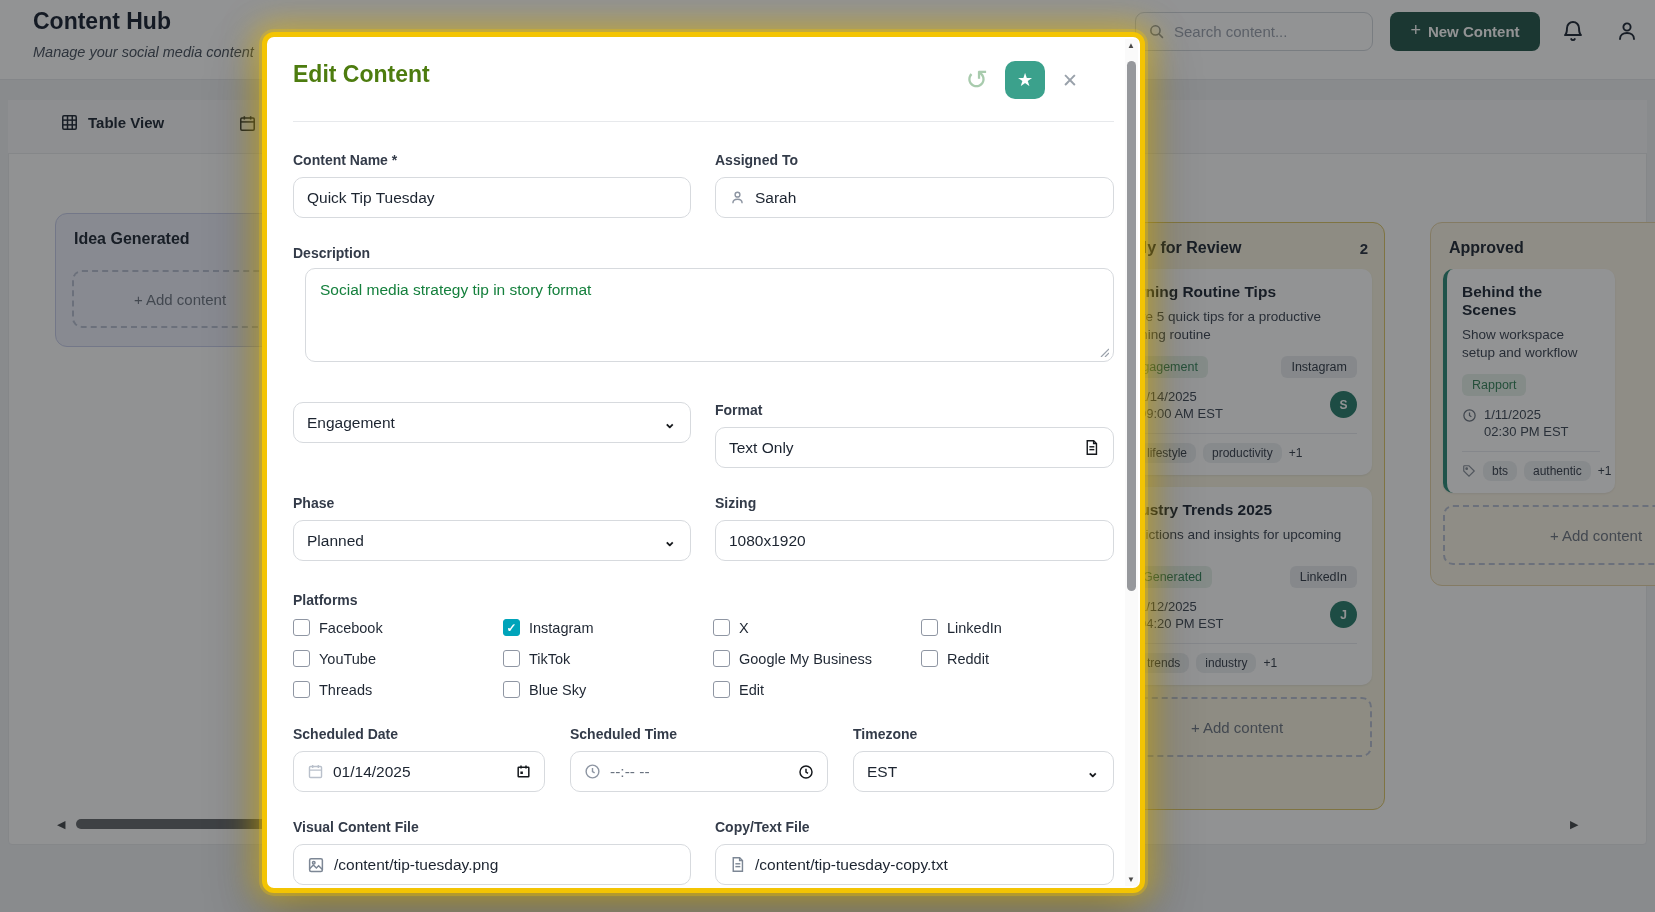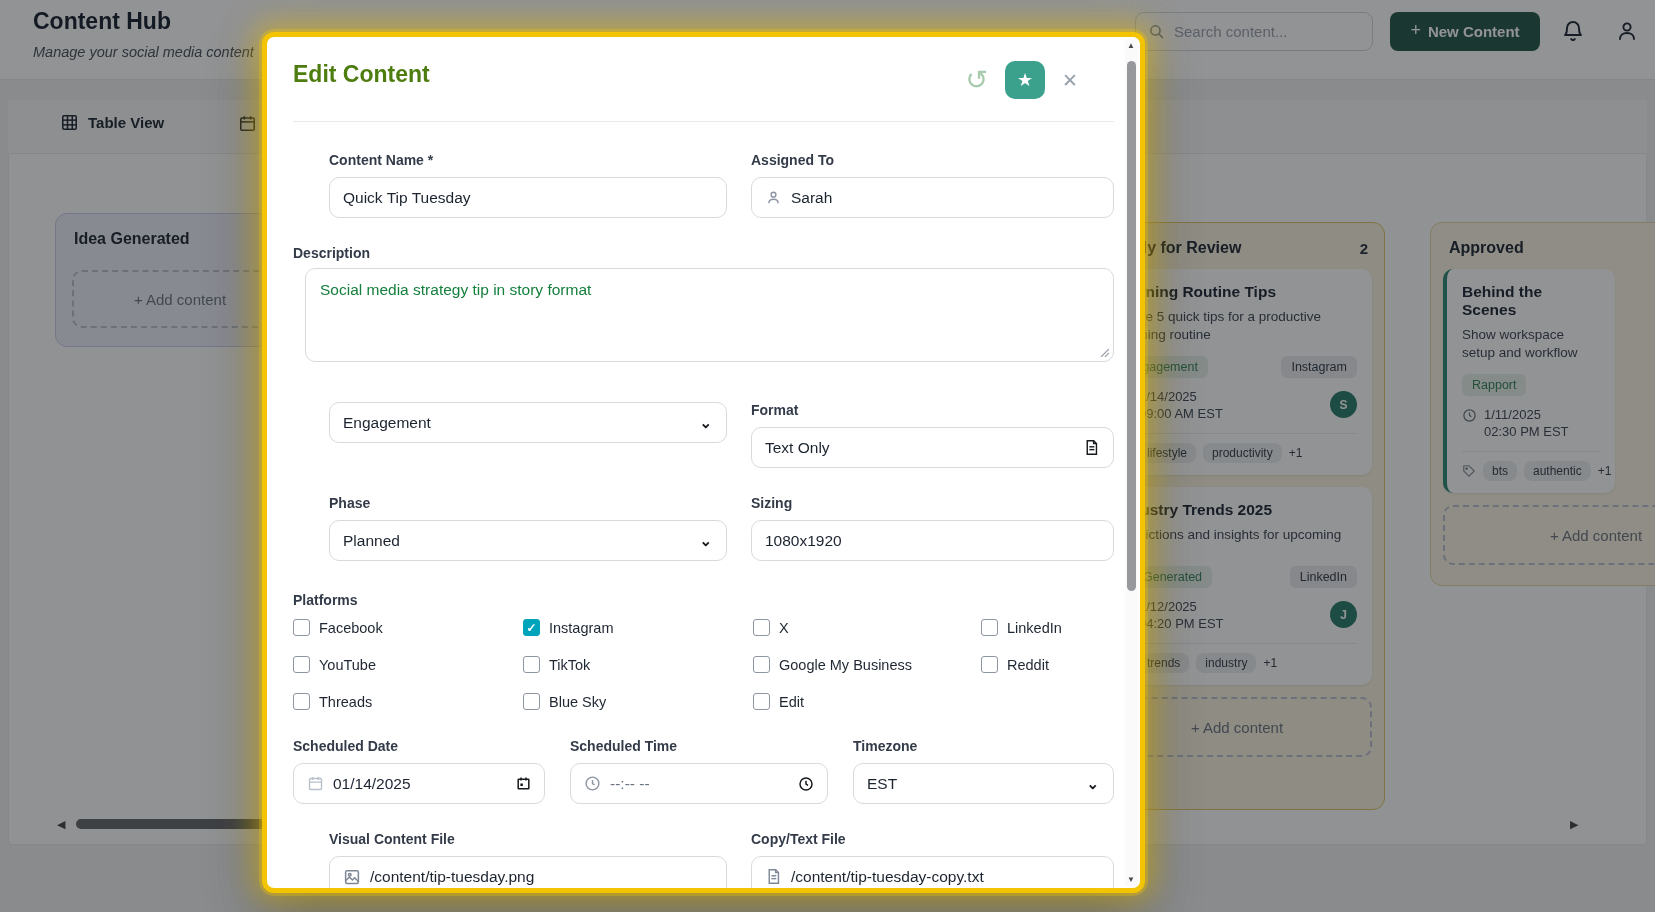--- a/index.html
+++ b/index.html
@@ -69,38 +69,38 @@
 
   .m-header { display:flex; align-items:flex-start; justify-content:space-between; padding-top:24px; padding-bottom:22px; border-bottom:1px solid #e7e9ec; }
   .m-title { font-size:23px; font-weight:700; color:#4d7c0f; }
   .m-actions { display:flex; align-items:center; gap:17px; margin-right:36px; }
   .undo-btn { font-size:27px; line-height:27px; color:#a8cbad; background:none; border:none; cursor:pointer; font-family:inherit; }
   .star-btn { width:40px; height:38px; background:#3ba18c; border:none; border-radius:10px; color:#fff; font-size:18px; display:flex; align-items:center; justify-content:center; }
   .close-btn { font-size:19px; color:#99a1aa; background:none; border:none; font-family:inherit; }
 
   .f-label { font-size:14px; font-weight:700; color:#333b49; }
   .row2 { display:flex; gap:24px; }
-  .fcol-a { width:398px;margin-left:36px; }
+  .fcol-a { width:398px; }
   .fcol-b { flex:1; }
   .field { height:41px; border:1px solid #d7dade; border-radius:10px; background:#fff; display:flex; align-items:center; padding:0 13px; gap:9px; font-size:15.5px; color:#1c2430; }
   .field .grow { flex:1; }
   .chev { font-size:15px; font-weight:700; color:#15181c; margin-right:1px; }
   .muted-val { color:#6a7380; }
 
   .mt-row1 { margin-top:30px; }
   .lbl-gap { margin-bottom:9px; }
   .desc-row { margin-top:27px; }
   .textarea { position:relative; margin-top:7px; height:94px; border:1px solid #d7dade; border-radius:10px; padding:12px 14px; font-size:15.5px; color:#15803d;margin-left:12px; }
   .resize-grip { position:absolute; right:4px; bottom:4px; width:10px; height:10px; }
 
   .mt-catrow { margin-top:40px; }
   .mt-phaserow { margin-top:27px; }
 
   .platforms { margin-top:31px; }
-  .plat-grid { display:grid; grid-template-columns:210px 210px 208px 1fr; row-gap:14px; margin-top:11px;gap:20px; }
+  .plat-grid { display:grid; grid-template-columns:210px 210px 208px 1fr; row-gap:14px; margin-top:11px; }
   .cb-item { display:flex; align-items:center; gap:9px; font-size:14.5px; color:#1f2733; }
   .cb { width:17px; height:17px; border:1.5px solid #8f96a3; border-radius:3px; background:#fff; flex:0 0 auto; }
   .cb.checked { background:#00a4ba; border-color:#00a4ba; color:#fff; font-size:12px; font-weight:700; display:flex; align-items:center; justify-content:center; }
 
   .sched-row { display:flex; gap:25px; margin-top:28px; }
   .sc-a { width:252px; } .sc-b { width:258px; } .sc-c { flex:1; }
 
   .files-row { display:flex; gap:24px; margin-top:27px; }
 
   .icon-g { color:#b9c0cb; } .icon-m { color:#8d95a2; } .icon-k { color:#15181c; } .icon-f { color:#7d8795; }

